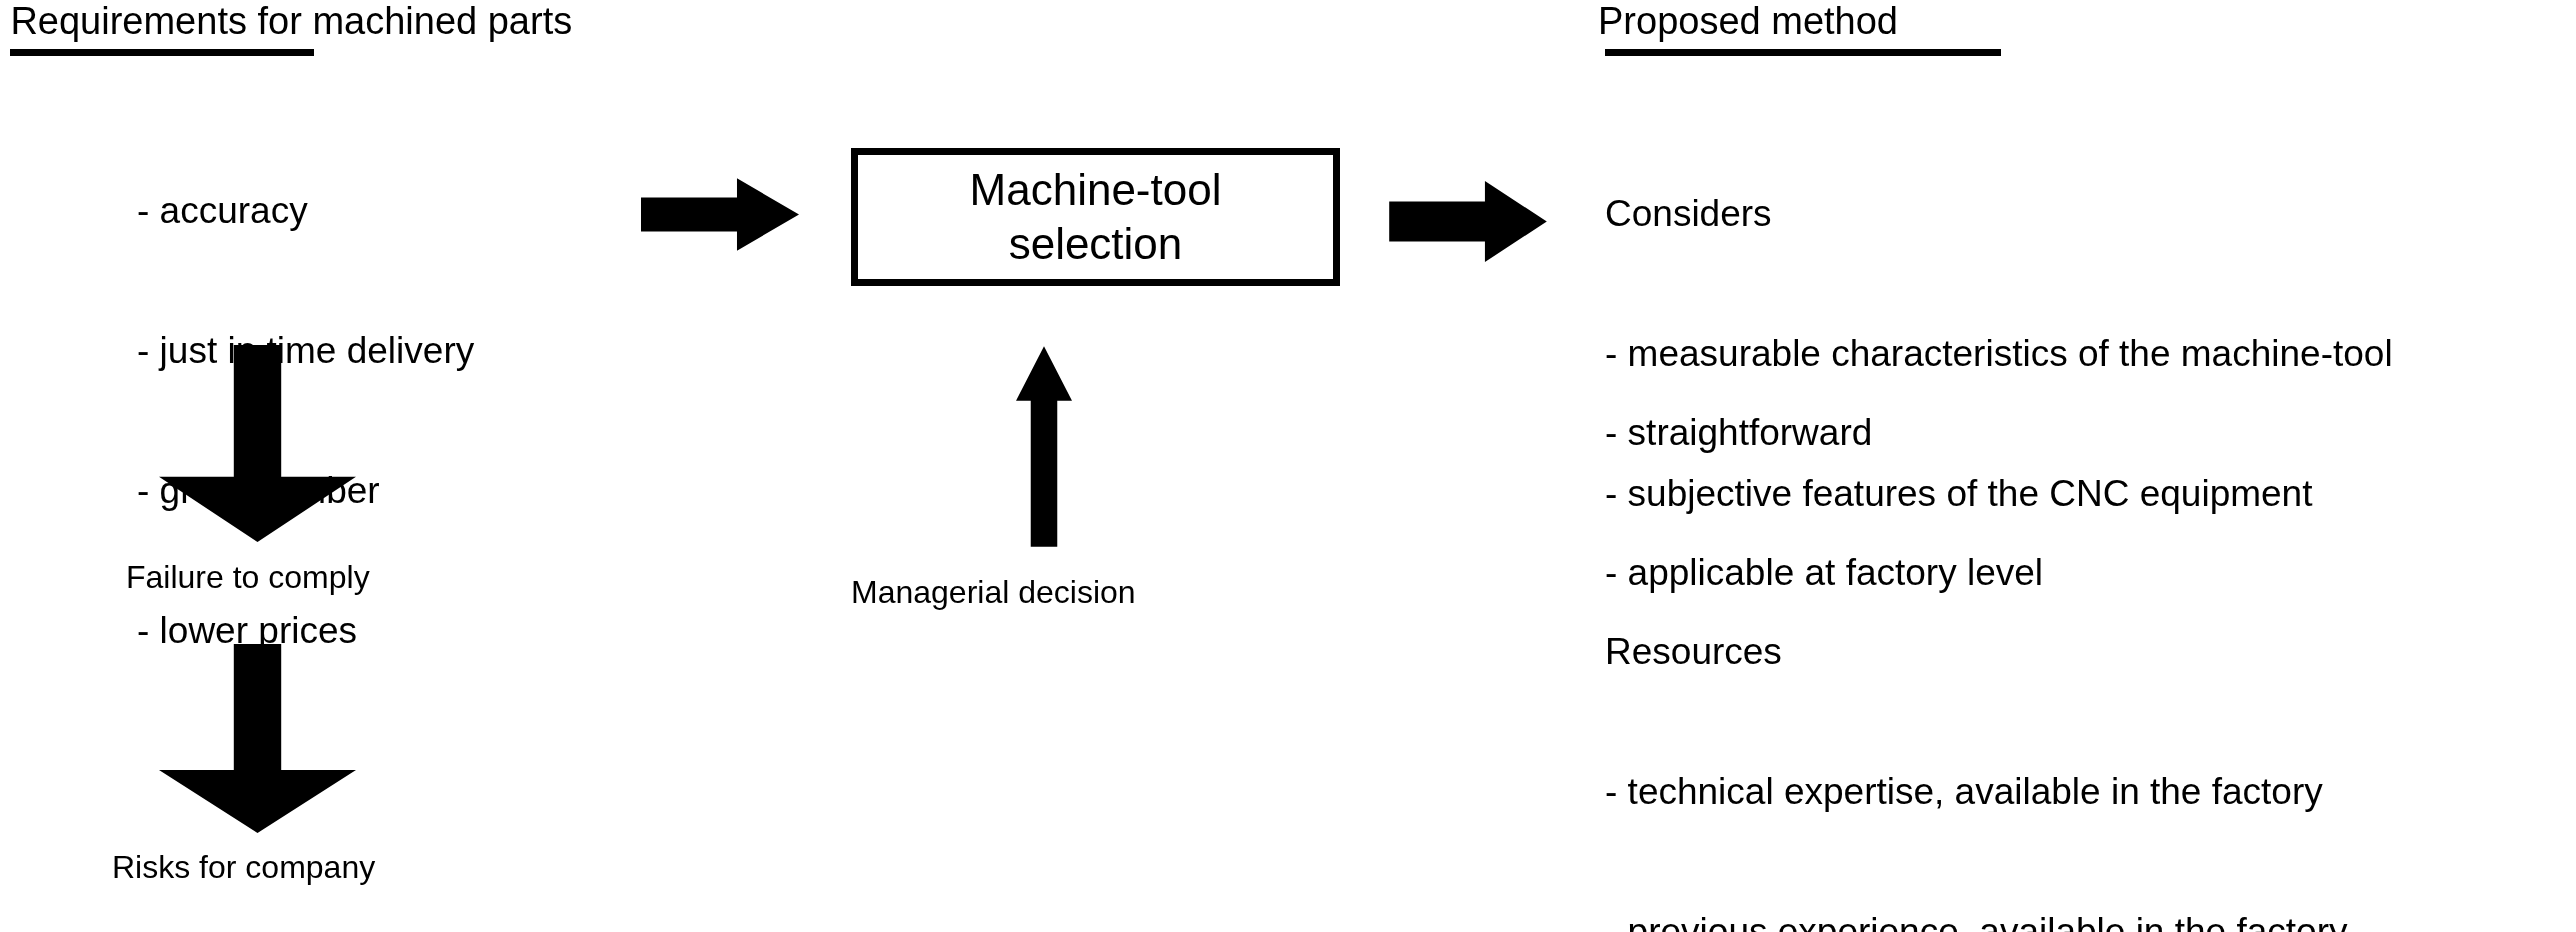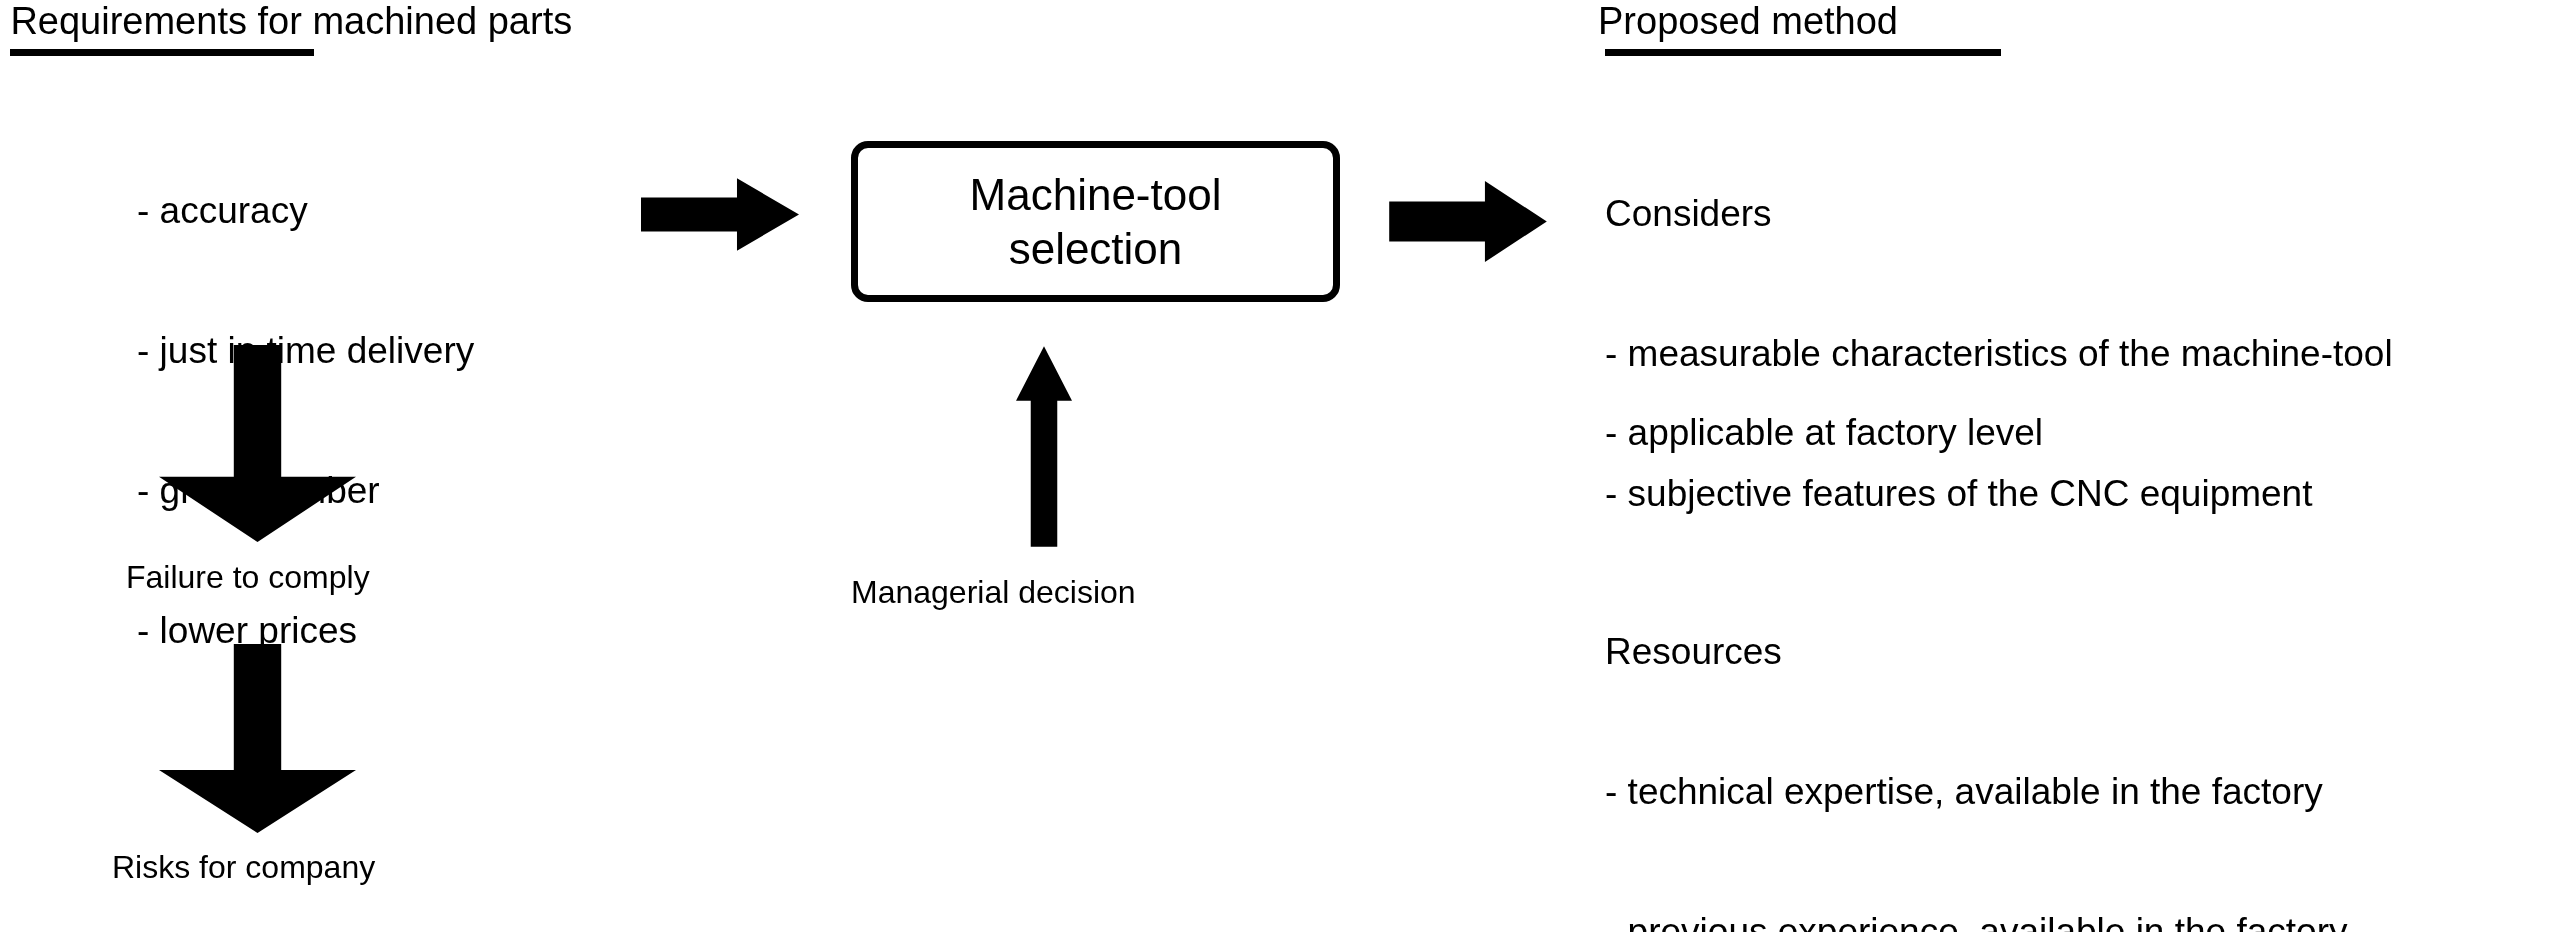--- a/index.html
+++ b/index.html
@@ -97,21 +97,21 @@
   </div>
 
   <div class="abs txt node-label" style="left:112px; top:851px;">Risks for company</div>
 
   <div class="abs arrow" style="left:641px; top:178px;">
     <svg width="158" height="73" viewBox="0 0 214 98" aria-hidden="true">
       <polygon points="0,26 130,26 130,0 214,49 130,98 130,72 0,72" fill="#000000"></polygon>
     </svg>
   </div>
 
-  <div class="abs process-box" style="left:851px; top:141px; width:489px; height:161px;border-radius:17px;">
+  <div class="abs process-box" style="left:851px; top:148px; width:489px; height:138px;">
     <div class="box-text">
       <div>Machine-tool</div>
       <div>selection</div>
     </div>
   </div>
 
   <div class="abs arrow" style="left:1016px; top:346px;">
     <svg width="56" height="201" viewBox="0 0 76 272" aria-hidden="true">
       <polygon points="38,0 76,74 56,74 56,272 20,272 20,74 0,74" fill="#000000"></polygon>
     </svg>
@@ -128,20 +128,21 @@
   <div class="abs txt heading" style="left:1598px; top:1.5px;">Proposed method</div>
   <div class="abs underline-bar" style="left:1605px; top:49px; width:396px;"></div>
 
   <div class="abs list-block txt body-text" style="left:1605px; top:98px;">
     <div>Considers</div>
     <div>- measurable characteristics of the machine-tool</div>
     <div>- subjective features of the CNC equipment</div>
   </div>
 
   <div class="abs list-block txt body-text" style="left:1605px; top:317px;">
+    <div>- straightforward</div>
     <div>- applicable at factory level</div>
   </div>
 
   <div class="abs list-block txt body-text" style="left:1605px; top:536px;">
     <div>Resources</div>
     <div>- technical expertise, available in the factory</div>
     <div>- previous experience, available in the factory</div>
   </div>
 
 </div>

